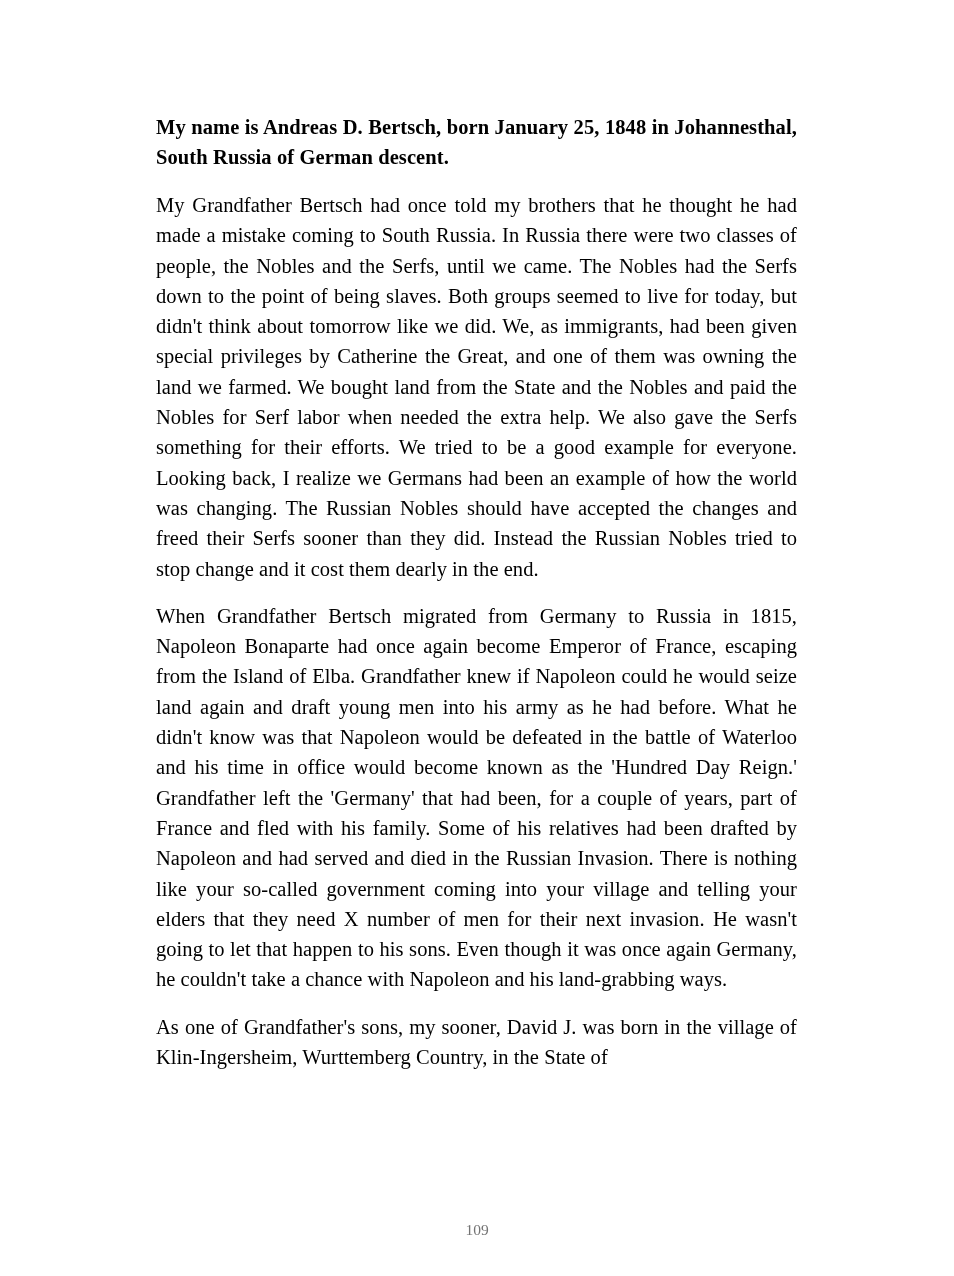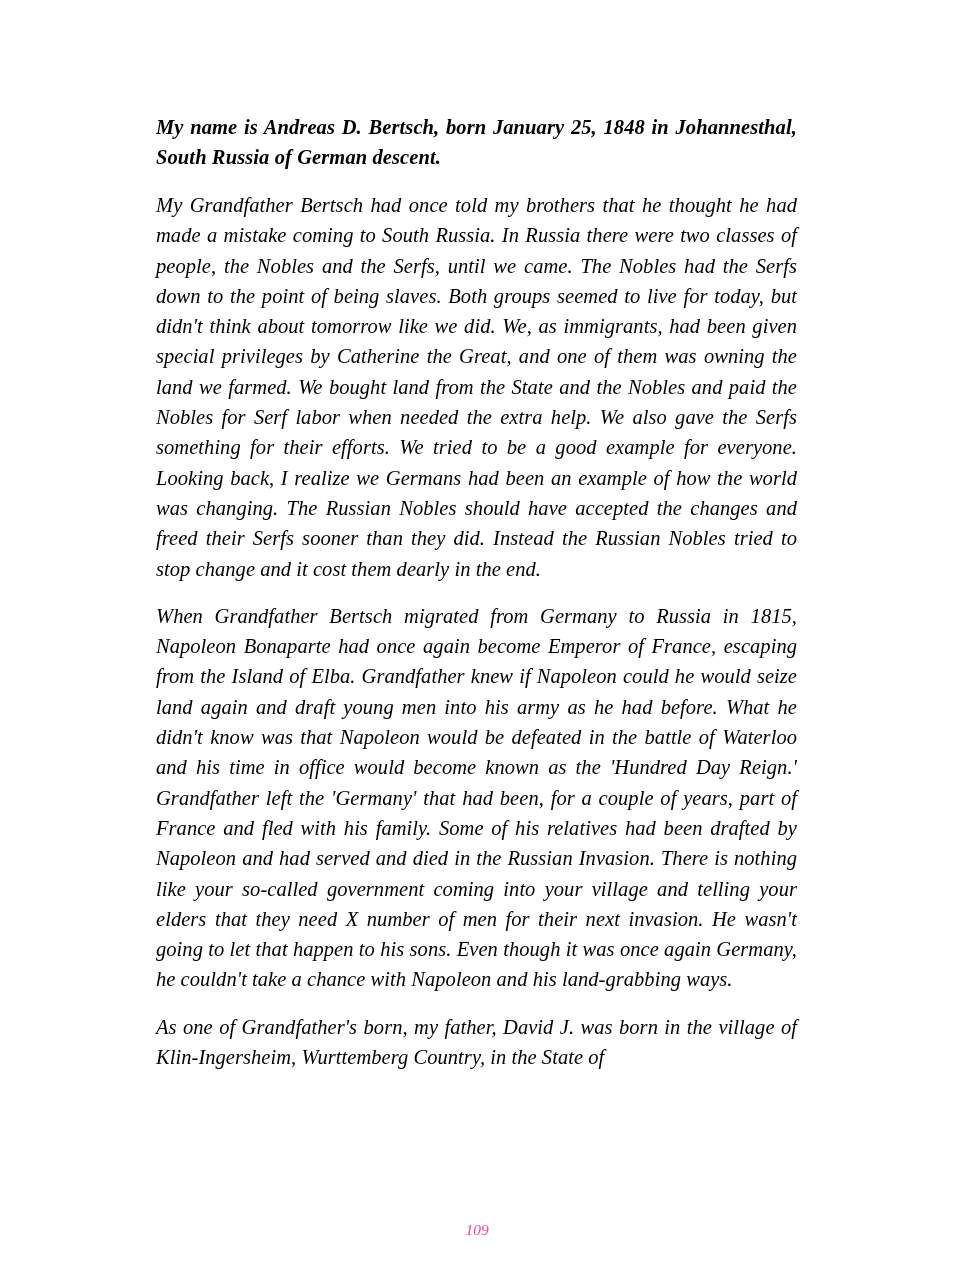--- a/index.html
+++ b/index.html
@@ -15,21 +15,20 @@
     color: #000000;
     -webkit-font-smoothing: antialiased;
   }
   .page {
     position: absolute;
     left: 0;
     top: 0;
     width: 954px;
     height: 1276px;
     box-sizing: border-box;
-    font-style: italic;
   }
   .content {
     position: absolute;
     left: 156px;
     top: 112px;
     width: 641px;
   }
   .heading {
     font-size: 20.5px;
     font-weight: bold;
@@ -51,27 +50,27 @@
     margin-bottom: 0;
   }
   .page-number {
     position: absolute;
     left: 0;
     top: 1221px;
     width: 954px;
     text-align: center;
     font-size: 15.5px;
     font-family: "Liberation Serif", serif;
-    color: #ec4899;
+    color: #737373;
   }
 </style>
 </head>
 <body>
 
 <div class="page">
   <div class="content">
     <h1 class="heading">My name is Andreas D. Bertsch, born January 25, 1848 in Johannesthal, South Russia of German descent.</h1>
     <p class="body-par">My Grandfather Bertsch had once told my brothers that he thought he had made a mistake coming to South Russia. In Russia there were two classes of people, the Nobles and the Serfs, until we came. The Nobles had the Serfs down to the point of being slaves. Both groups seemed to live for today, but didn't think about tomorrow like we did. We, as immigrants, had been given special privileges by Catherine the Great, and one of them was owning the land we farmed. We bought land from the State and the Nobles and paid the Nobles for Serf labor when needed the extra help. We also gave the Serfs something for their efforts. We tried to be a good example for everyone. Looking back, I realize we Germans had been an example of how the world was changing. The Russian Nobles should have accepted the changes and freed their Serfs sooner than they did. Instead the Russian Nobles tried to stop change and it cost them dearly in the end.</p>
     <p class="body-par">When Grandfather Bertsch migrated from Germany to Russia in 1815, Napoleon Bonaparte had once again become Emperor of France, escaping from the Island of Elba. Grandfather knew if Napoleon could he would seize land again and draft young men into his army as he had before. What he didn't know was that Napoleon would be defeated in the battle of Waterloo and his time in office would become known as the 'Hundred Day Reign.' Grandfather left the 'Germany' that had been, for a couple of years, part of France and fled with his family. Some of his relatives had been drafted by Napoleon and had served and died in the Russian Invasion. There is nothing like your so-called government coming into your village and telling your elders that they need X number of men for their next invasion. He wasn't going to let that happen to his sons. Even though it was once again Germany, he couldn't take a chance with Napoleon and his land-grabbing ways.</p>
-    <p class="body-par last">As one of Grandfather's born, my father, David J. was born in the village of Klin-Ingersheim, Wurttemberg Country, in the State of</p>
+    <p class="body-par last">As one of Grandfather's sons, my sooner, David J. was born in the village of Klin-Ingersheim, Wurttemberg Country, in the State of</p>
   </div>
   <div class="page-number">109</div>
 </div>
 
 </body></html>

